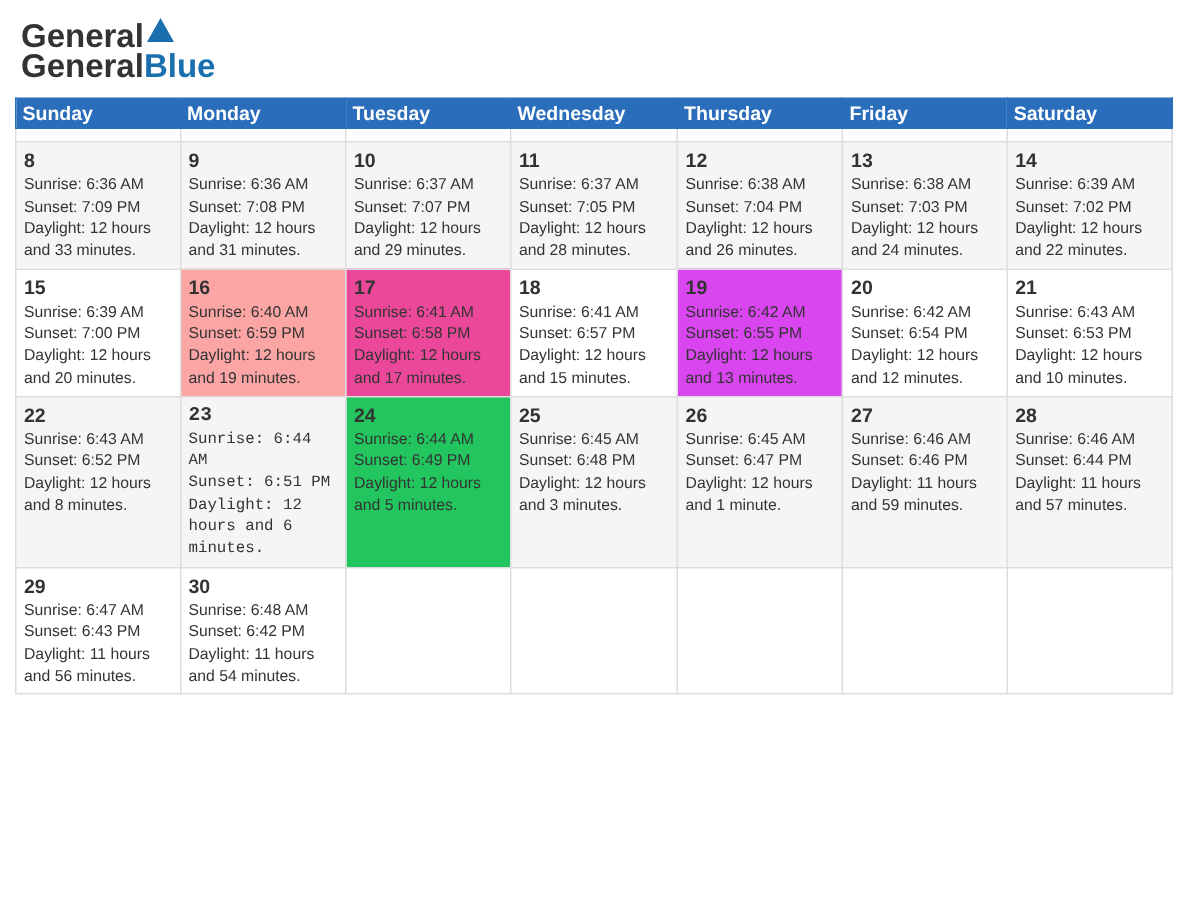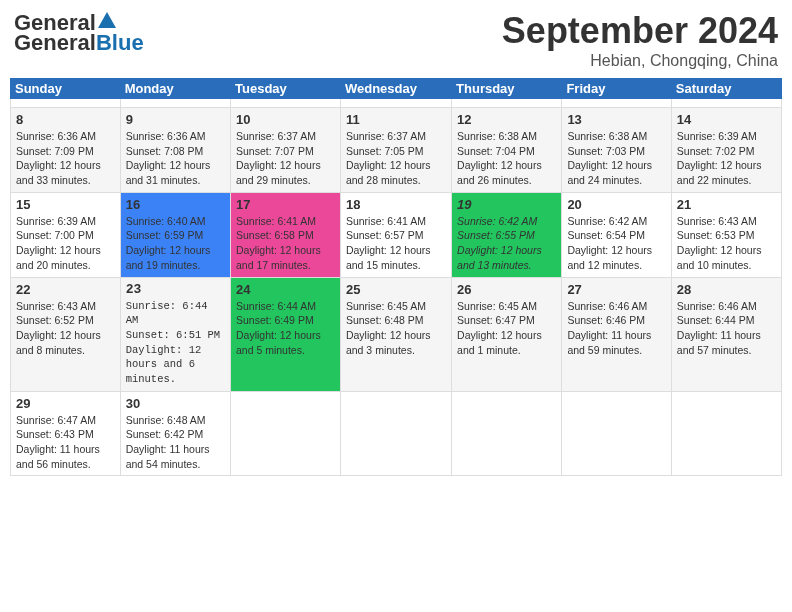--- a/index.html
+++ b/index.html
@@ -102,24 +102,20 @@
             <polygon points="11,2 20,18 2,18" fill="#1a6faf"></polygon>
           </svg>
         </span>
       </div>
     </div>
     <div style="display:flex; align-items:center; margin-top:-6px; margin-left:0px;">
       <span style="font-size:22px; font-weight:bold; color:#333;">General</span>
       <span style="font-size:22px; font-weight:bold; color:#1a6faf;">Blue</span>
     </div>
   </div>
-  <div class="title-block">
-    <h1>September 2024</h1>
-    <h2>Hebian, Chongqing, China</h2>
-  </div>
 </div>
 
 <table class="calendar">
   <thead>
     <tr>
     <th>Sunday</th>
         <th>Monday</th>
         <th>Tuesday</th>
         <th>Wednesday</th>
         <th>Thursday</th>
@@ -165,33 +161,33 @@
         <td style="background: rgb(245, 245, 245);">
           <span class="day-num">14</span>
           <div class="day-info">Sunrise: 6:39 AM<br>Sunset: 7:02 PM<br>Daylight: 12 hours and 22 minutes.</div>
         </td>
       </tr>
       <tr>
         <td style="background: rgb(255, 255, 255);">
           <span class="day-num">15</span>
           <div class="day-info">Sunrise: 6:39 AM<br>Sunset: 7:00 PM<br>Daylight: 12 hours and 20 minutes.</div>
         </td>
-        <td style="background: #3b82f6;">
+        <td style="background: #fca5a5;">
           <span class="day-num">16</span>
           <div class="day-info">Sunrise: 6:40 AM<br>Sunset: 6:59 PM<br>Daylight: 12 hours and 19 minutes.</div>
         </td>
         <td style="background: #ec4899;">
           <span class="day-num">17</span>
           <div class="day-info">Sunrise: 6:41 AM<br>Sunset: 6:58 PM<br>Daylight: 12 hours and 17 minutes.</div>
         </td>
         <td style="background: rgb(255, 255, 255);">
           <span class="day-num">18</span>
           <div class="day-info">Sunrise: 6:41 AM<br>Sunset: 6:57 PM<br>Daylight: 12 hours and 15 minutes.</div>
         </td>
-        <td style="background: #22c55e; font-style: italic;">
+        <td style="background: #d946ef;">
           <span class="day-num">19</span>
           <div class="day-info">Sunrise: 6:42 AM<br>Sunset: 6:55 PM<br>Daylight: 12 hours and 13 minutes.</div>
         </td>
         <td style="background: rgb(255, 255, 255);">
           <span class="day-num">20</span>
           <div class="day-info">Sunrise: 6:42 AM<br>Sunset: 6:54 PM<br>Daylight: 12 hours and 12 minutes.</div>
         </td>
         <td style="background: rgb(255, 255, 255);">
           <span class="day-num">21</span>
           <div class="day-info">Sunrise: 6:43 AM<br>Sunset: 6:53 PM<br>Daylight: 12 hours and 10 minutes.</div>

